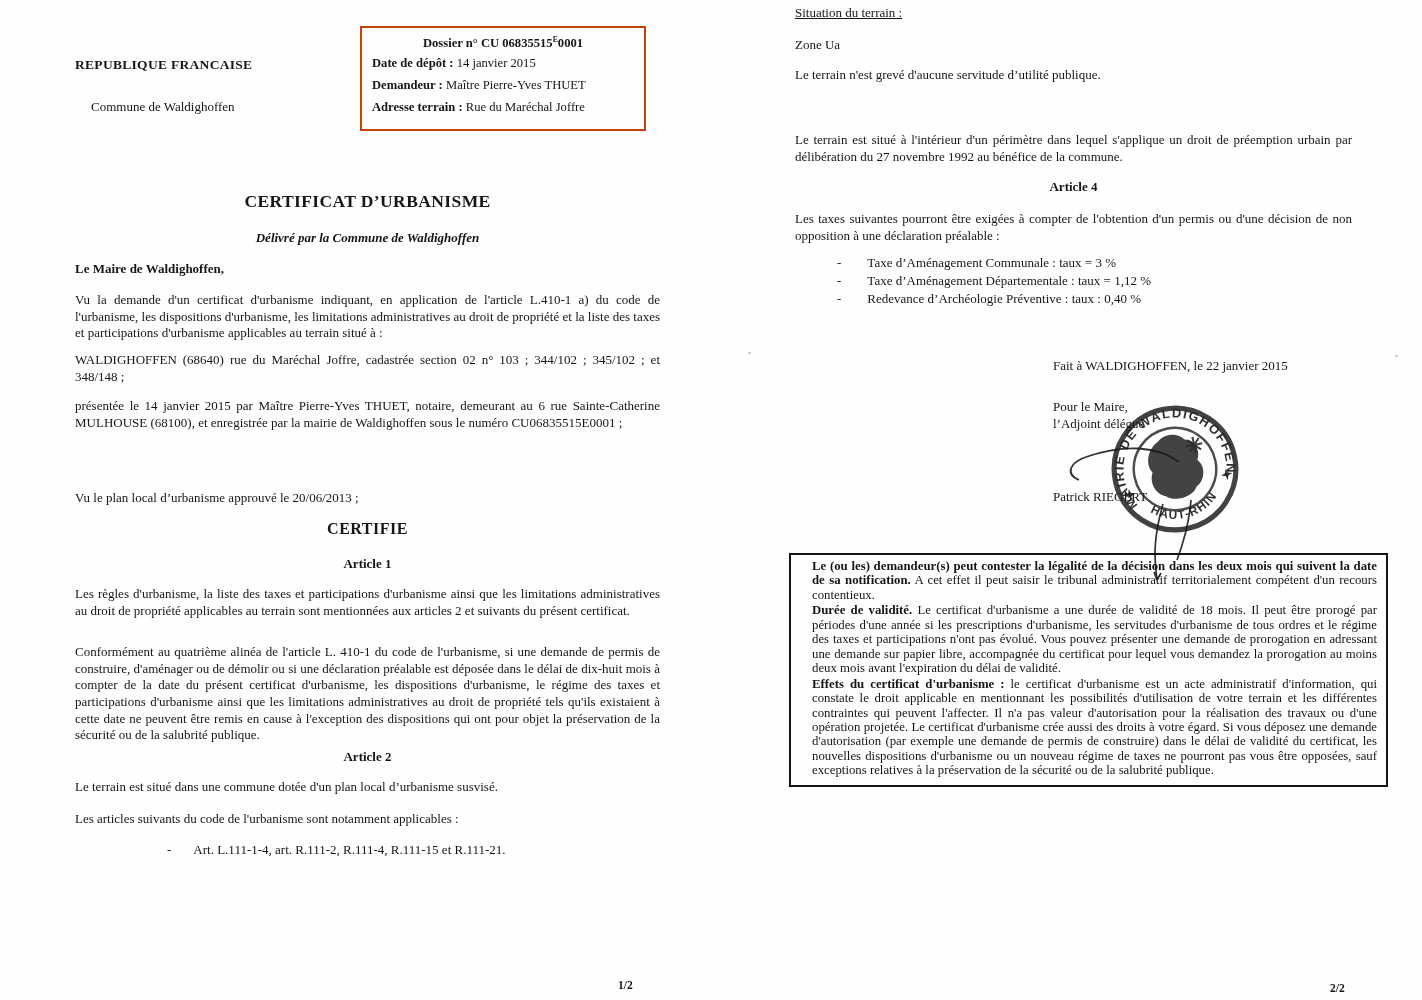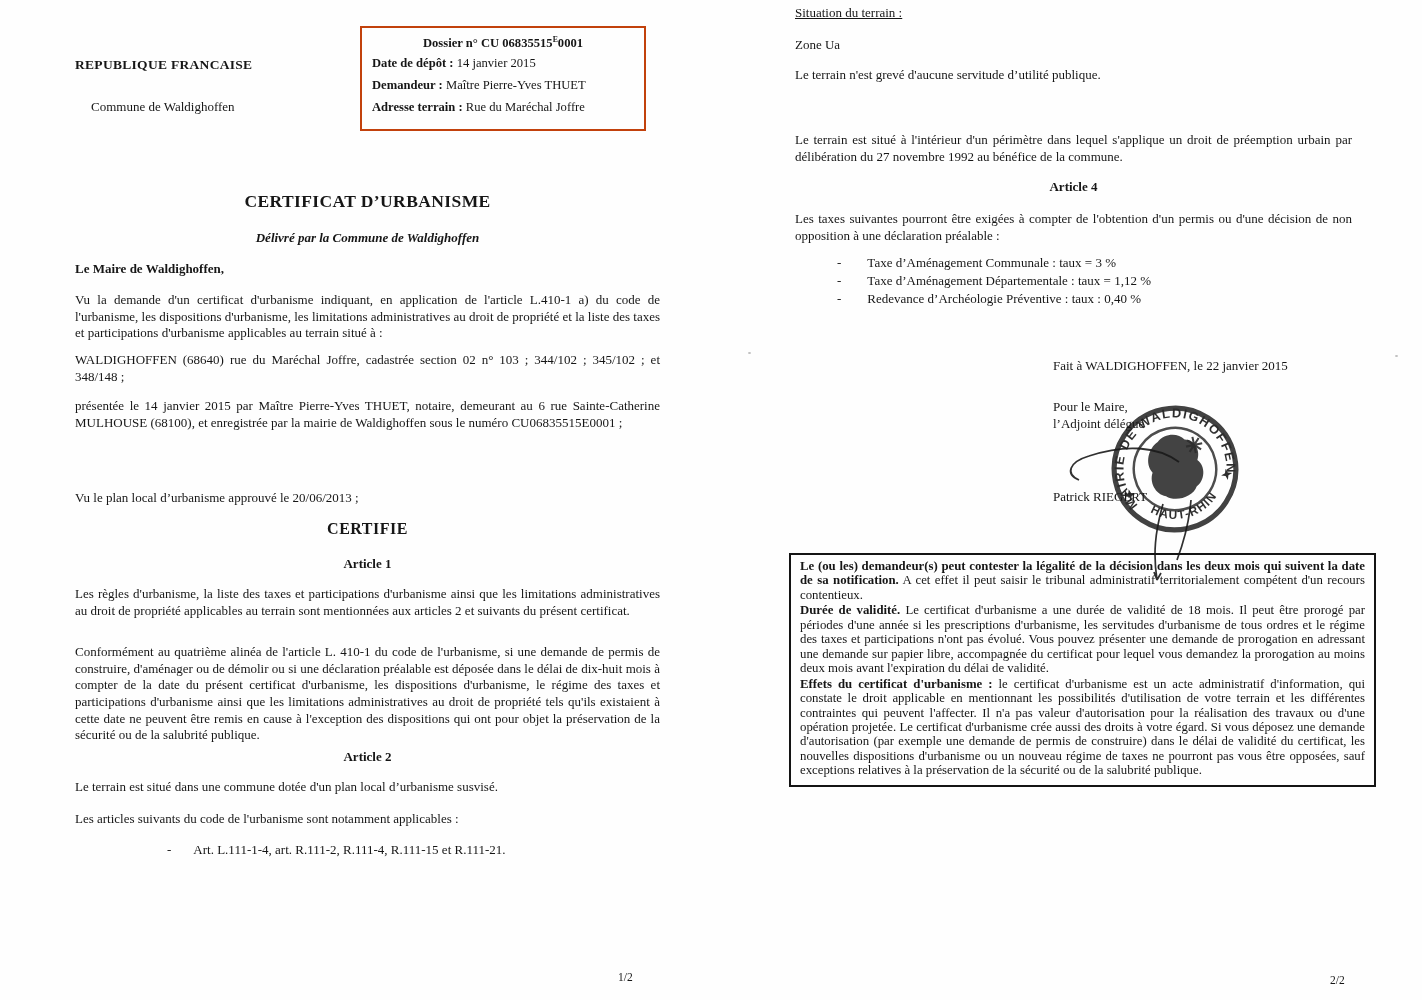--- a/index.html
+++ b/index.html
@@ -35,21 +35,21 @@
   .p-vu-plu{top:490px;}
   .certifie{top:519px;font-size:16px;font-weight:bold;letter-spacing:.5px;}
   .article-h{font-weight:bold;font-size:13px;}
   .article1-h{top:556px;}
   .a1p1{top:586px;}
   .a1p2{top:644px;}
   .article2-h{top:749px;}
   .a2p1{top:779px;}
   .a2p2{top:811px;}
   .bullet-row{top:842px;padding-left:92px;width:calc(100% - 92px);display:flex;gap:22px;}
-  .pagenum{position:absolute;font-size:11.5px;font-weight:normal;}
+  .pagenum{position:absolute;font-size:11.5px;font-weight:bold;margin-top:8px;}
   .pagenum-1{left:543px;top:971px;}
   .pagenum-2{left:535px;top:974px;}
   
   .situation{top:5px;text-decoration:underline;}
   .zone{top:37px;}
   .servitude{top:67px;}
   .article3-h{top:100px;}
   .a3p{top:132px;}
   .article4-h{top:179px;}
   .a4p{top:211px;}
@@ -58,21 +58,21 @@
   .fait-line{top:358px;left:258px;width:310px;}
   .pour-maire{top:399px;left:258px;width:200px;line-height:16.5px;}
   .signataire{top:489px;left:258px;width:220px;}
   .stamp-wrap{
     position:absolute;top:402px;left:313px;width:134px;height:134px;
     transform:rotate(-12deg);opacity:.92;
   }
   .sig-overlay{position:absolute;top:408px;left:250px;width:260px;height:190px;pointer-events:none;}
   .notice-box{
     position:absolute;top:553px;left:-6px;width:565px;
-    border:2px solid #141414;padding:4px 9px 6px 9px;
+    border:2px solid #141414;padding:4px 9px 6px 21px;
     font-size:12.8px;line-height:1.13;
   }
   .notice-box p{margin:0 0 1px 0;text-align:justify;}
   
   .speck{position:absolute;background:#8a8a8a;border-radius:50%;opacity:.55;}
 </style>
 </head>
 <body>
 
 <div class="canvas">

